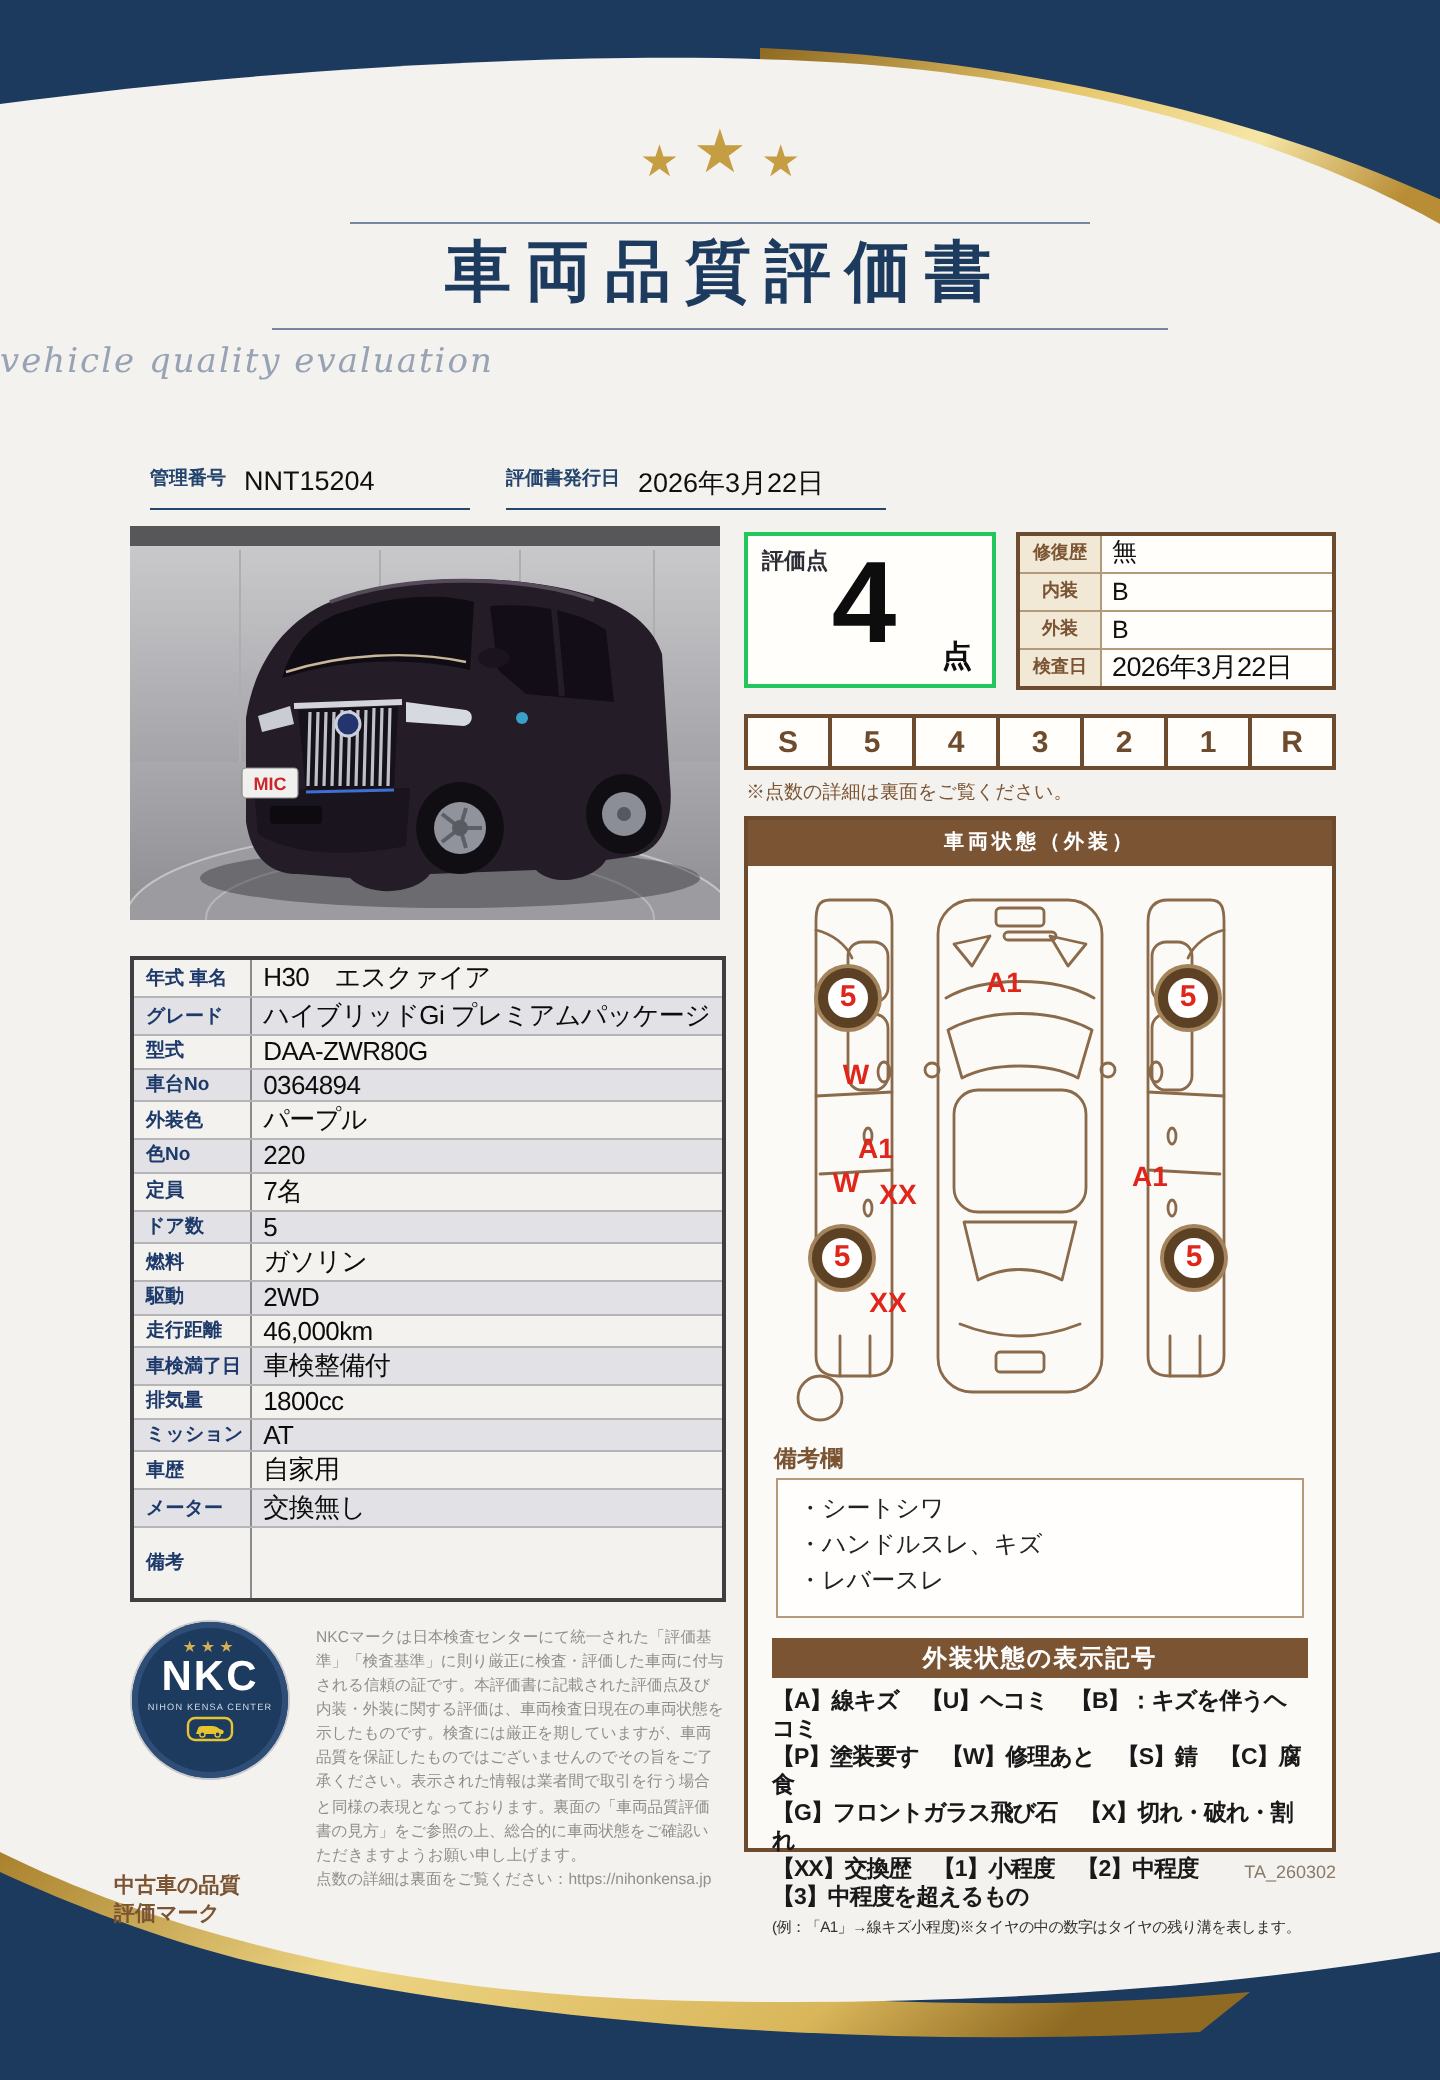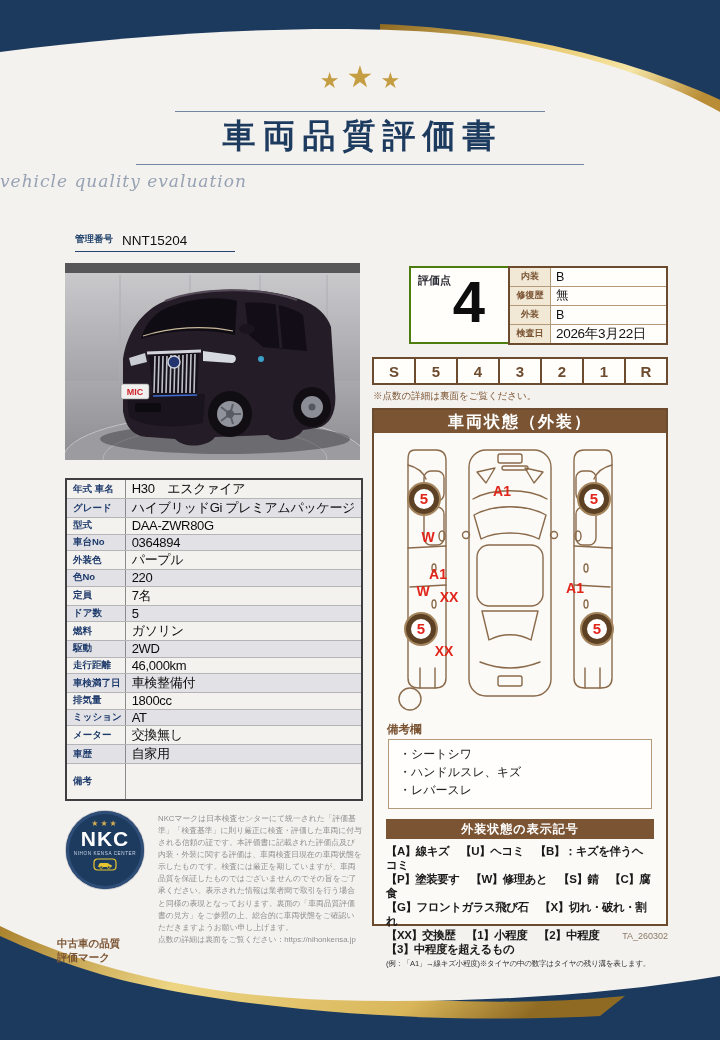--- a/index.html
+++ b/index.html
@@ -29,21 +29,21 @@
   .meta-item.m1{width:150px;}
   .meta-item.m2{width:180px;}
   .meta-label{font-size:9.5px;font-weight:700;color:#23456e;margin-right:9px;white-space:nowrap;}
   .meta-value{font-size:13.5px;color:#101010;white-space:nowrap;}
 
   
   .photo{position:absolute;left:65px;top:263px;width:295px;height:197px;}
 
   
   .score-box{position:absolute;left:372px;top:266px;width:126px;height:78px;
-             border:2px solid #4d7c0f;background:#fffefb;box-sizing:border-box;margin-left:37px;}
+             border:2px solid #22c55e;background:#fffefb;box-sizing:border-box;}
   .score-label{position:absolute;top:5px;left:7px;font-size:11px;font-weight:700;color:#2e2e36;}
   .score-value{position:absolute;left:4px;right:10px;top:-4px;text-align:center;
                font-size:58px;font-weight:700;color:#0d0d0d;line-height:1.3;}
   .score-unit{position:absolute;right:10px;bottom:4px;font-size:15px;font-weight:700;color:#0d0d0d;}
 
   .summary{position:absolute;left:508px;top:266px;width:160px;height:78px;
            border-collapse:collapse;background:#fffefb;border:2px solid #6d4b2f;}
   .summary th{width:40px;background:#f1e9d6;color:#7b5434;font-size:9px;font-weight:700;
               border:1px solid #b49a78;text-align:center;padding:0;}
   .summary td{font-size:12.5px;color:#101010;border:1px solid #b49a78;padding:0 0 0 5px;
@@ -54,21 +54,21 @@
   .scale{position:absolute;left:372px;top:357px;width:296px;height:28px;box-sizing:border-box;
          border:2px solid #6d4b2f;background:#fffefb;display:flex;}
   .scale-cell{flex:1;display:flex;align-items:center;justify-content:center;
               border-right:2px solid #6d4b2f;font-size:15px;font-weight:700;color:#6d4b2f;}
   .scale-cell:last-child{border-right:none;}
   .scale-note{position:absolute;left:373px;top:390px;font-size:9.5px;color:#7b5434;}
 
   
   .panel{position:absolute;left:372px;top:408px;width:296px;height:518px;box-sizing:border-box;
          border:2.5px solid #6d4b2f;background:#fbfaf7;}
-  .panel-header{height:23px;background:#7b5434;color:#fff;font-size:16px;font-weight:700;
+  .panel-header{height:23px;background:#7b5434;color:#fff;font-size:10px;font-weight:700;
                 text-align:center;line-height:23px;letter-spacing:2px;}
   .diagram{position:relative;height:282px;margin-top:2px;}
   .diagram svg{position:absolute;left:0;top:0;}
   .overlay{position:absolute;left:0;top:0;right:0;bottom:0;}
   .mark{position:absolute;transform:translate(-50%,-50%);color:#e0251b;font-weight:700;
         font-size:14px;white-space:nowrap;}
   .wheel{position:absolute;transform:translate(-50%,-50%);width:20px;height:20px;
          border:5px solid #5d4124;border-radius:50%;background:#fff;box-shadow:0 0 0 2px #a3845c;
          color:#e0251b;font-size:15px;font-weight:700;line-height:20px;text-align:center;}
   .notes-label{margin:5px 0 2px 13px;font-size:11.5px;font-weight:700;color:#7b5434;}
@@ -144,20 +144,24 @@
   </div>
   <div class="rule rule-top"></div>
   <h1 class="title">車両品質評価書</h1>
   <div class="rule rule-bottom"></div>
   <div class="subtitle">vehicle quality evaluation</div>
 
   <div class="meta">
     <div class="meta-item m1">
       <span class="meta-label">管理番号</span>
       <span class="meta-value">NNT15204</span>
+    </div>
+    <div class="meta-item m2">
+      <span class="meta-label">評価書発行日</span>
+      <span class="meta-value">2026年3月22日</span>
     </div>
   </div>
 
   <div class="photo">
     <svg width="295" height="197" viewBox="0 0 295 197">
       <defs>
         <linearGradient id="wall" x1="0" y1="0" x2="0" y2="1">
           <stop offset="0" stop-color="#c9c9cc"></stop>
             <stop offset="1" stop-color="#a4a4a8"></stop>
         </linearGradient>
@@ -228,26 +232,26 @@
 
   <div class="score-box">
     <span class="score-label">評価点</span>
     <span class="score-value">4</span>
     <span class="score-unit">点</span>
   </div>
 
   <table class="summary">
     <tbody>
         <tr>
+          <th>修復歴</th>
+          <td>無</td>
+        </tr>
+        <tr>
           <th>内装</th>
           <td>B</td>
-        </tr>
-        <tr>
-          <th>修復歴</th>
-          <td>無</td>
         </tr>
         <tr>
           <th>外装</th>
           <td>B</td>
         </tr>
         <tr>
           <th>検査日</th>
           <td>2026年3月22日</td>
         </tr>
       </tbody>
@@ -393,26 +397,26 @@
         </tr>
         <tr>
           <th>排気量</th>
           <td>1800cc</td>
         </tr>
         <tr>
           <th>ミッション</th>
           <td>AT</td>
         </tr>
         <tr>
+          <th>車歴</th>
+          <td>自家用</td>
+        </tr>
+        <tr>
           <th>メーター</th>
           <td>交換無し</td>
-        </tr>
-        <tr>
-          <th>車歴</th>
-          <td>自家用</td>
         </tr>
         <tr>
           <th>備考</th>
           <td></td>
         </tr>
       </tbody>
   </table>
 
   <div class="nkc-logo">
     <div class="nkc-stars">★★★</div>

